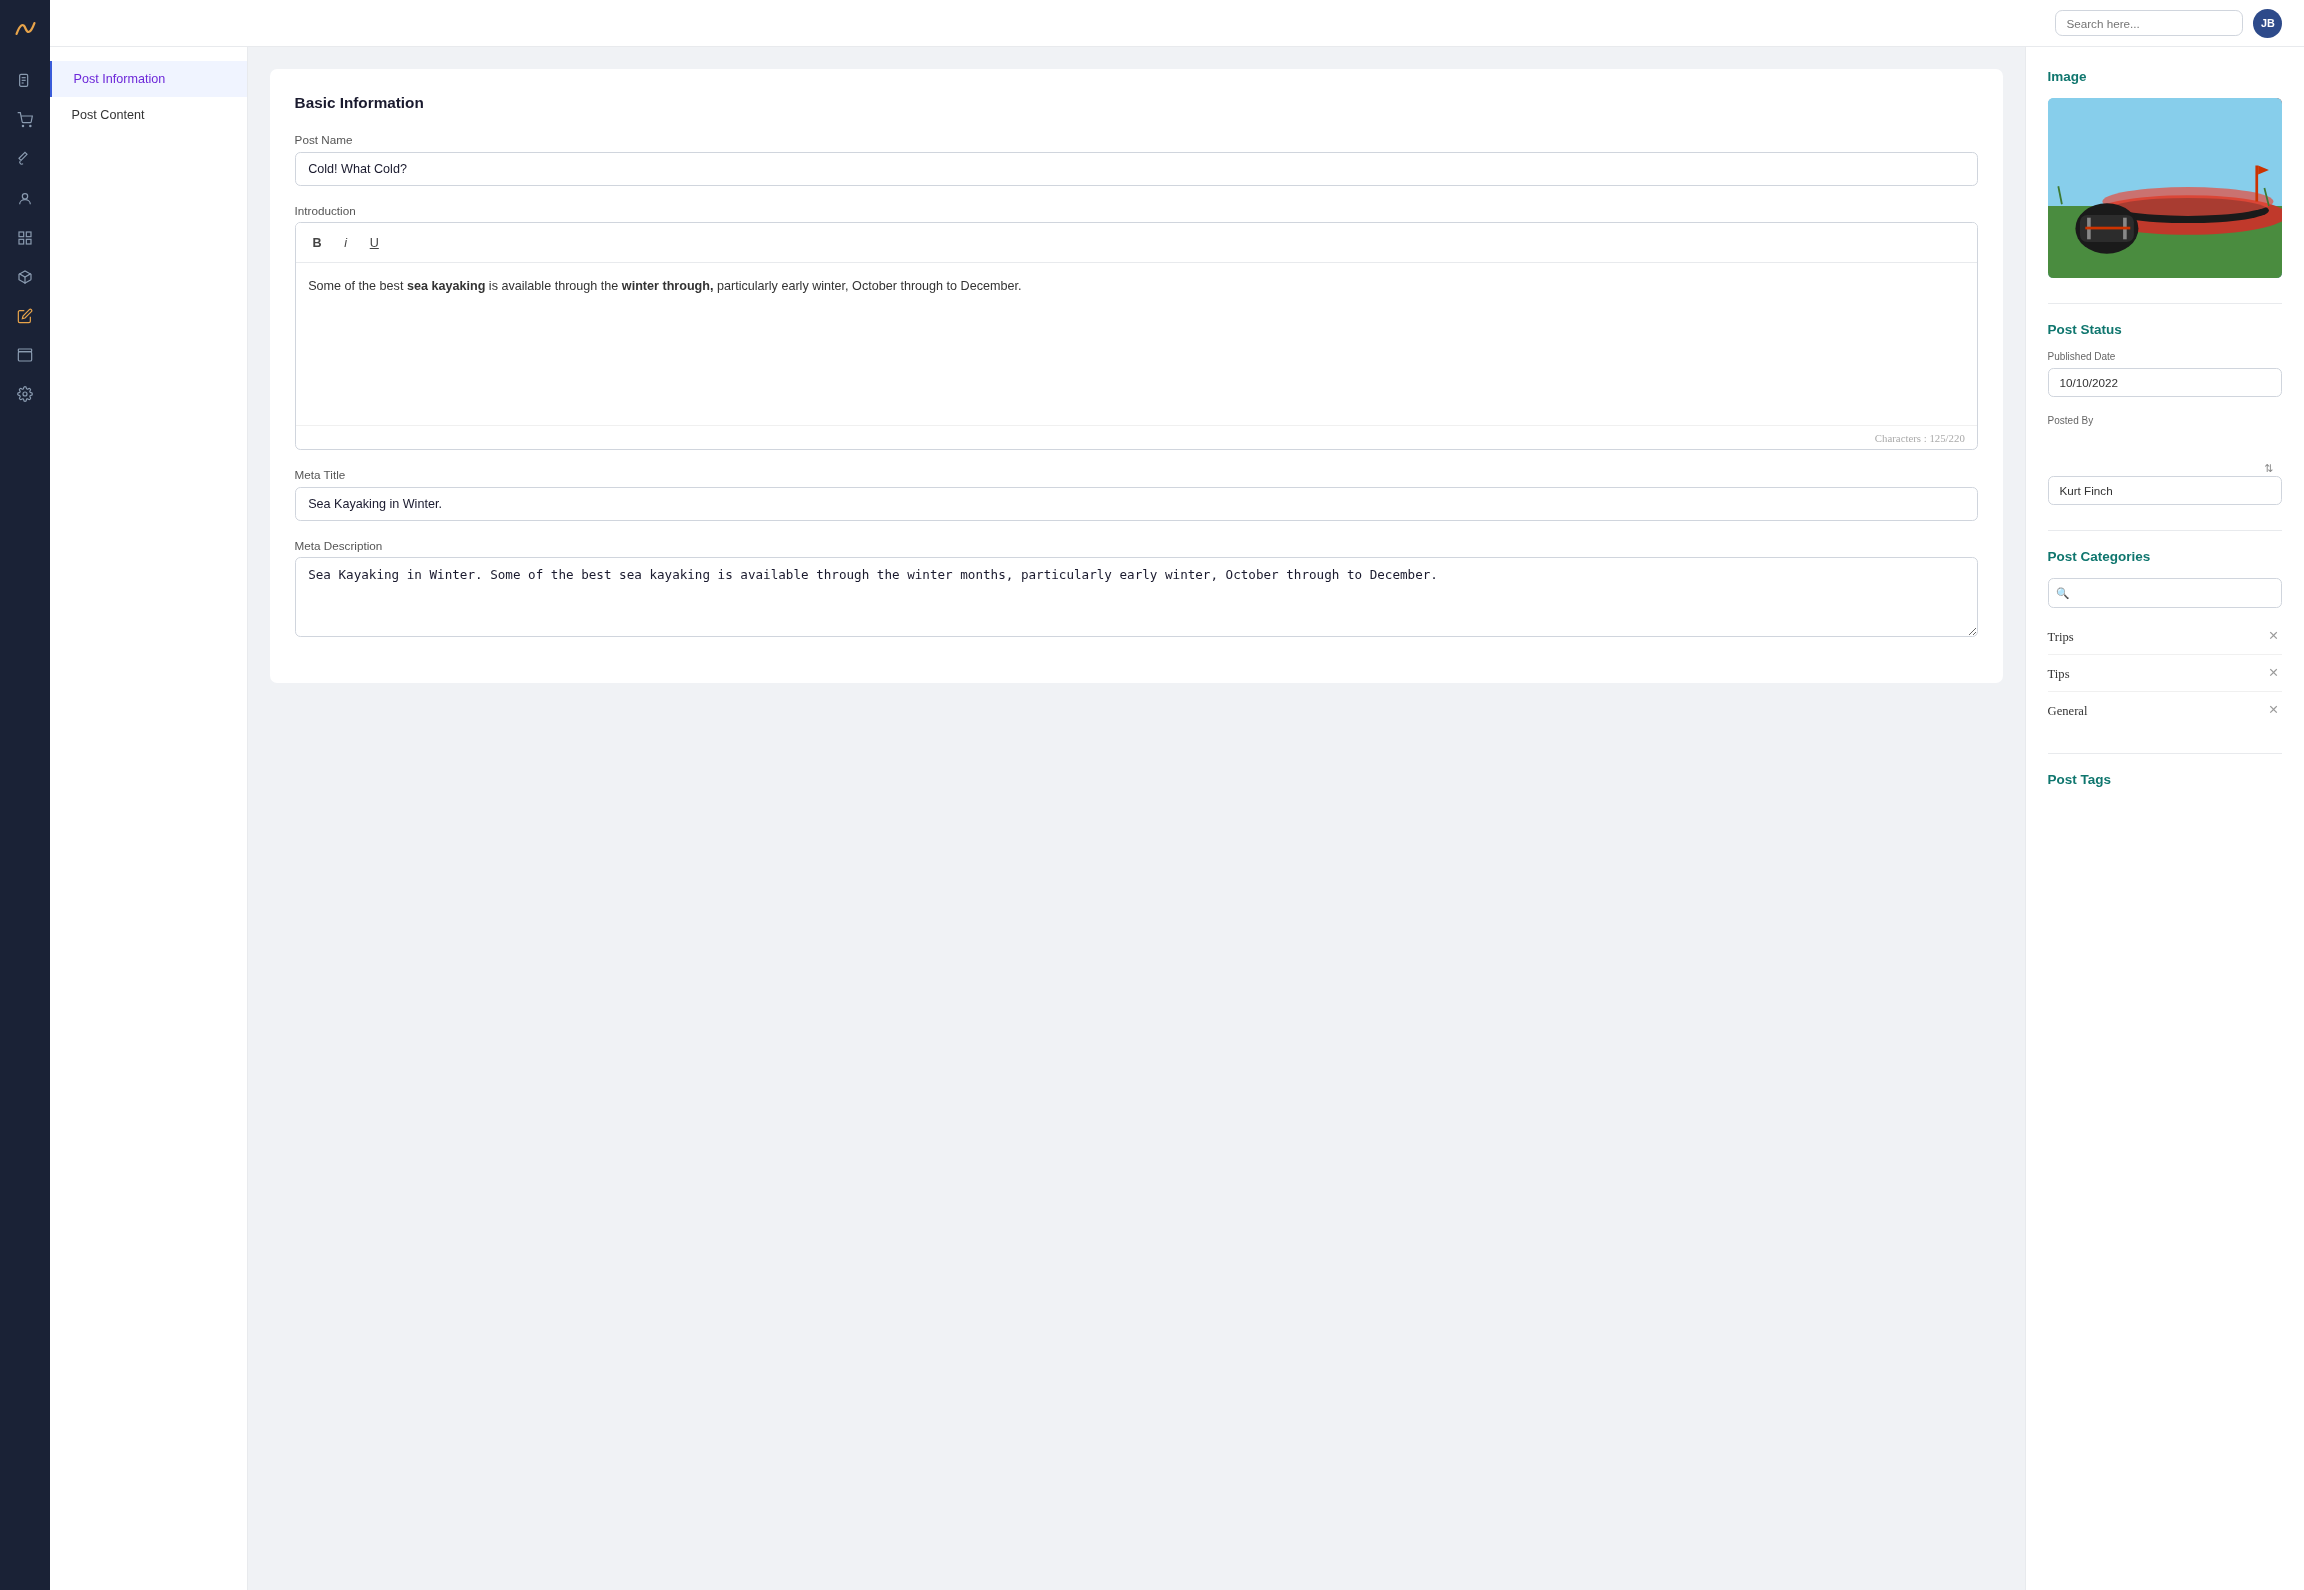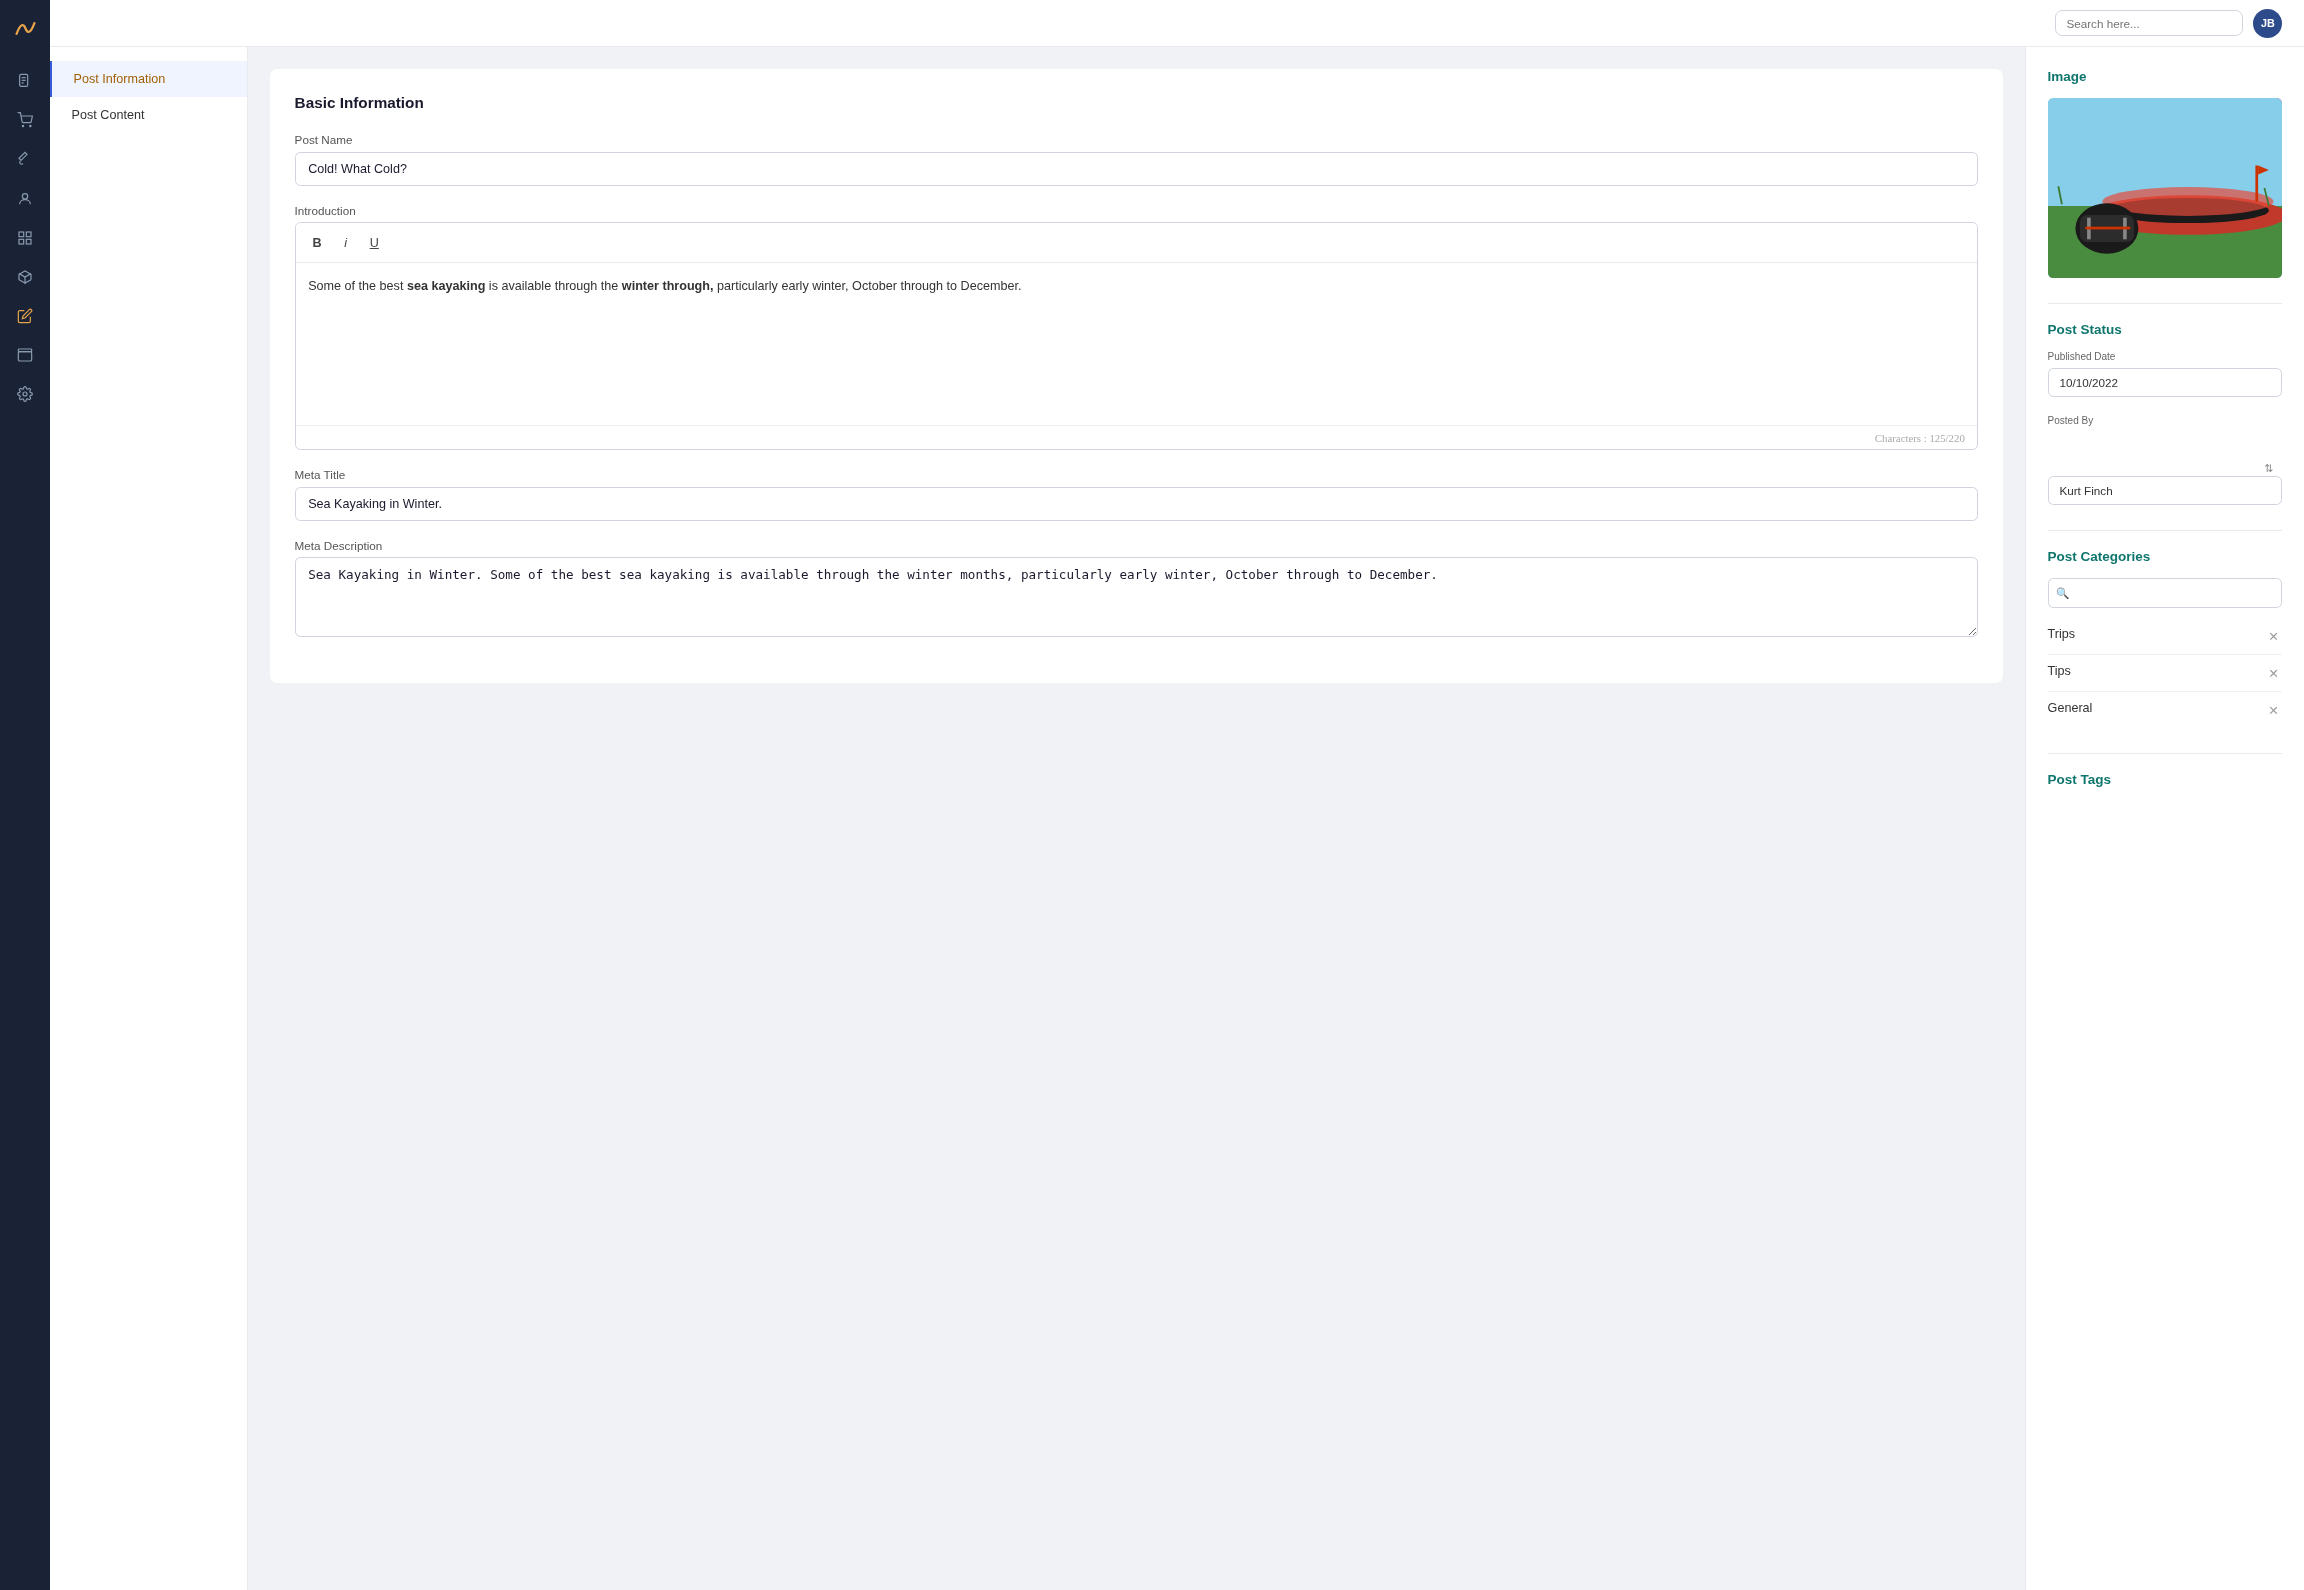--- a/index.html
+++ b/index.html
@@ -44,21 +44,21 @@
       flex-shrink: 0;
     }
     .left-panel-item {
       padding: 10.8px 21.6px;
       font-size: 12.6px;
       cursor: pointer;
       color: #333;
     }
     .left-panel-item.active {
       background: #f0f4ff;
-      color: #a16207;
+      color: #6d28d9;
       font-weight: 500;
       border-left: 2.7px solid #3a5bd9;
     }
 
     
     .main-content {
       flex: 1;
       overflow-y: auto;
       padding: 21.6px;
     }
@@ -281,26 +281,27 @@
       border-radius: 5.4px;
       padding: 7.2px 10.8px 7.2px 27px;
       font-size: 11.7px;
       color: #333;
       outline: none;
     }
 
     
     .cat-item {
       display: flex;
-      align-items: flex-start;
+      align-items: flex-end;
       justify-content: space-between;
       padding: 9px 0;
       border-bottom: 0.9px solid #f0f0f0;
       font-size: 12.6px;
       color: #333;
+      font-family: Liberation Serif, serif;
     }
     .cat-item:last-child { border-bottom: none; }
     .cat-remove {
       width: 18px; height: 18px;
       display: flex; align-items: center; justify-content: center;
       cursor: pointer;
       color: #999;
       font-size: 12.6px;
       border-radius: 3.6px;
     }

